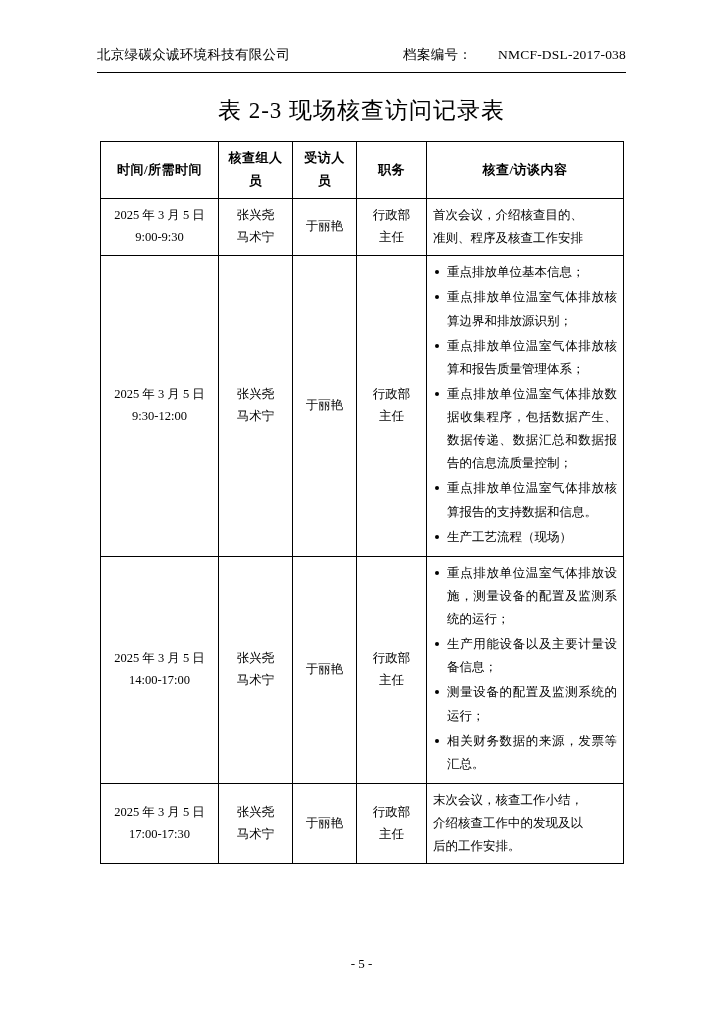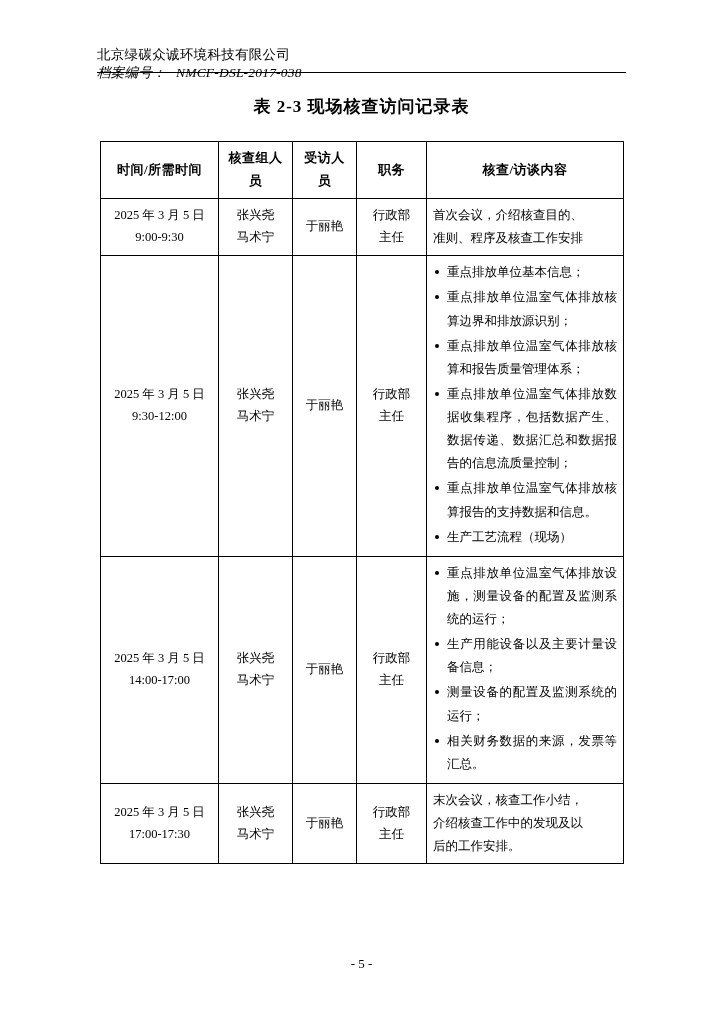--- a/index.html
+++ b/index.html
@@ -21,51 +21,49 @@
   .header {
     position: absolute;
     top: 46px;
     left: 97px;
     right: 97px;
     display: flex;
     justify-content: space-between;
     align-items: baseline;
     font-size: 13.5px;
     letter-spacing: 0.3px;
-    flex-direction: column;
   }
   .header .company {
     white-space: nowrap;
   }
   .header .archive {
     display: flex;
     align-items: baseline;
-    gap: 10px;
+    gap: 26px;
     white-space: nowrap;
-    font-style: italic;
   }
   .header .archive .code {
     letter-spacing: 0.2px;
   }
   .header-rule {
     position: absolute;
     top: 72px;
     left: 97px;
     right: 97px;
     border-bottom: 1px solid #000;
     height: 0;
   }
   .doc-title {
     position: absolute;
     top: 95px;
     left: 0;
     right: 0;
     text-align: center;
-    font-size: 17px;
-    font-weight: bold;
+    font-size: 23px;
+    font-weight: normal;
     letter-spacing: 1px;
   }
   table.record {
     position: absolute;
     top: 141px;
     left: 100px;
     width: 523px;
     border-collapse: collapse;
     table-layout: fixed;
     font-size: 12.5px;

